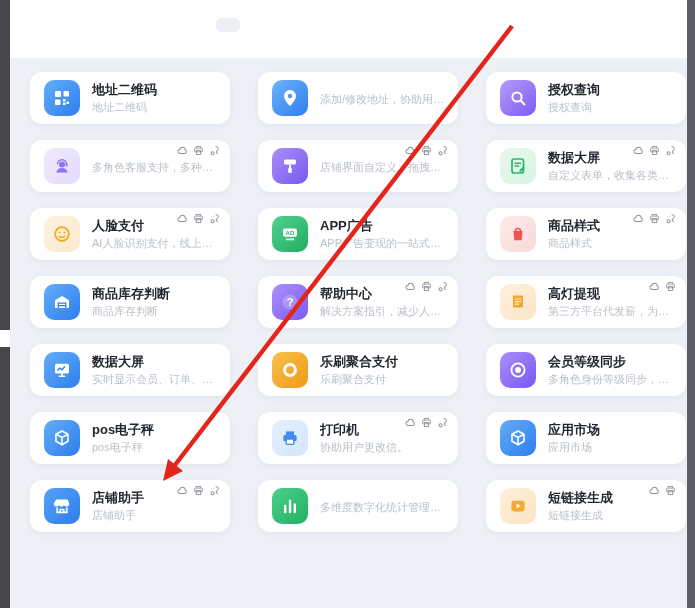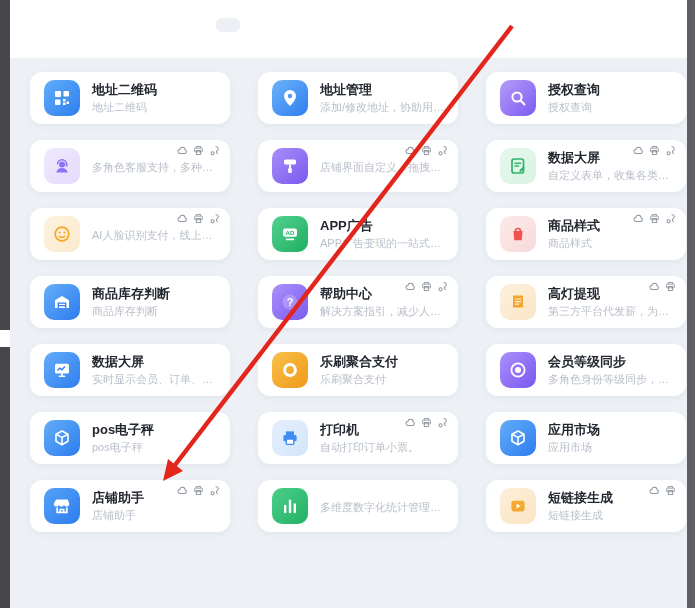--- a/index.html
+++ b/index.html
@@ -82,21 +82,20 @@
       </div>
     </div>
     <div class="card">
       <div class="badges"></div>
       <div class="appicon" style="background: linear-gradient(135deg, rgb(109, 179, 249), rgb(46, 126, 240)); color: rgb(255, 255, 255);">
         <svg viewBox="0 0 20 20">
           <path fill-rule="evenodd" fill="currentColor" d="M10 2a6 6 0 0 1 6 6c0 4.4-6 10-6 10S4 12.4 4 8a6 6 0 0 1 6-6zm0 3.8A2.2 2.2 0 1 0 10 10.2 2.2 2.2 0 0 0 10 5.8z"></path>
         </svg>
       </div>
       <div class="texts">
-        <div class="title">地址管理</div>
         <div class="subtitle">添加/修改地址，协助用户更改信...</div>
       </div>
     </div>
     <div class="card">
       <div class="badges"></div>
       <div class="appicon" style="background: linear-gradient(135deg, rgb(181, 157, 249), rgb(125, 90, 242)); color: rgb(255, 255, 255);">
         <svg viewBox="0 0 20 20" fill="none" stroke="currentColor" stroke-width="2" stroke-linecap="round">
           <circle cx="9" cy="9" r="4.6"></circle>
           <line x1="12.8" y1="12.8" x2="16.5" y2="16.5"></line>
         </svg>
@@ -227,20 +226,21 @@
       </div>
       <div class="appicon" style="background: linear-gradient(135deg, rgb(253, 243, 224), rgb(251, 233, 205)); color: rgb(245, 166, 35);">
         <svg viewBox="0 0 20 20">
           <circle cx="10" cy="10" r="6.8" fill="none" stroke="currentColor" stroke-width="1.7"></circle>
           <circle cx="7.6" cy="8.6" r="1" fill="currentColor"></circle>
           <circle cx="12.4" cy="8.6" r="1" fill="currentColor"></circle>
           <path d="M7.2 12.3c1.2 1.3 4.4 1.3 5.6 0" fill="none" stroke="currentColor" stroke-width="1.5" stroke-linecap="round"></path>
         </svg>
       </div>
       <div class="texts">
+        <div class="title">人脸支付</div>
         <div class="subtitle">AI人脸识别支付，线上支付即成线...</div>
       </div>
     </div>
     <div class="card">
       <div class="badges"></div>
       <div class="appicon" style="background: linear-gradient(135deg, rgb(82, 209, 145), rgb(31, 174, 96)); color: rgb(255, 255, 255);">
         <svg viewBox="0 0 20 20">
           <rect x="3" y="4.6" width="14" height="8.2" rx="2" fill="#fff"></rect>
           <text x="10" y="10.9" text-anchor="middle" font-size="6.2" font-weight="bold" fill="#27b565" font-family="sans-serif">AD</text>
           <path d="M6.5 15.4h7" stroke="#fff" stroke-width="1.6" stroke-linecap="round"></path>
@@ -429,21 +429,21 @@
       </div>
       <div class="appicon" style="background: linear-gradient(135deg, rgb(228, 239, 253), rgb(212, 230, 251)); color: rgb(63, 140, 243);">
         <svg viewBox="0 0 20 20">
           <path d="M6 3.4h8V7H6z" fill="currentColor"></path>
           <rect x="3.4" y="7" width="13.2" height="6.2" rx="1.5" fill="currentColor"></rect>
           <rect x="6.2" y="11" width="7.6" height="5.4" rx="1" fill="#fff" stroke="currentColor" stroke-width="1.4"></rect>
         </svg>
       </div>
       <div class="texts">
         <div class="title">打印机</div>
-        <div class="subtitle">自动打印订单小票。</div>
+        <div class="subtitle">协助用户更改信。</div>
       </div>
     </div>
     <div class="card">
       <div class="badges"></div>
       <div class="appicon" style="background: linear-gradient(135deg, rgb(99, 173, 248), rgb(45, 125, 239)); color: rgb(255, 255, 255);">
         <svg viewBox="0 0 20 20" fill="none" stroke="currentColor" stroke-width="1.6" stroke-linejoin="round">
           <path d="M10 3l6 3.2v7L10 16.8 4 13.2v-7z"></path>
           <path d="M4 6.2l6 3.2 6-3.2M10 9.4v7.4"></path>
         </svg>
       </div>

